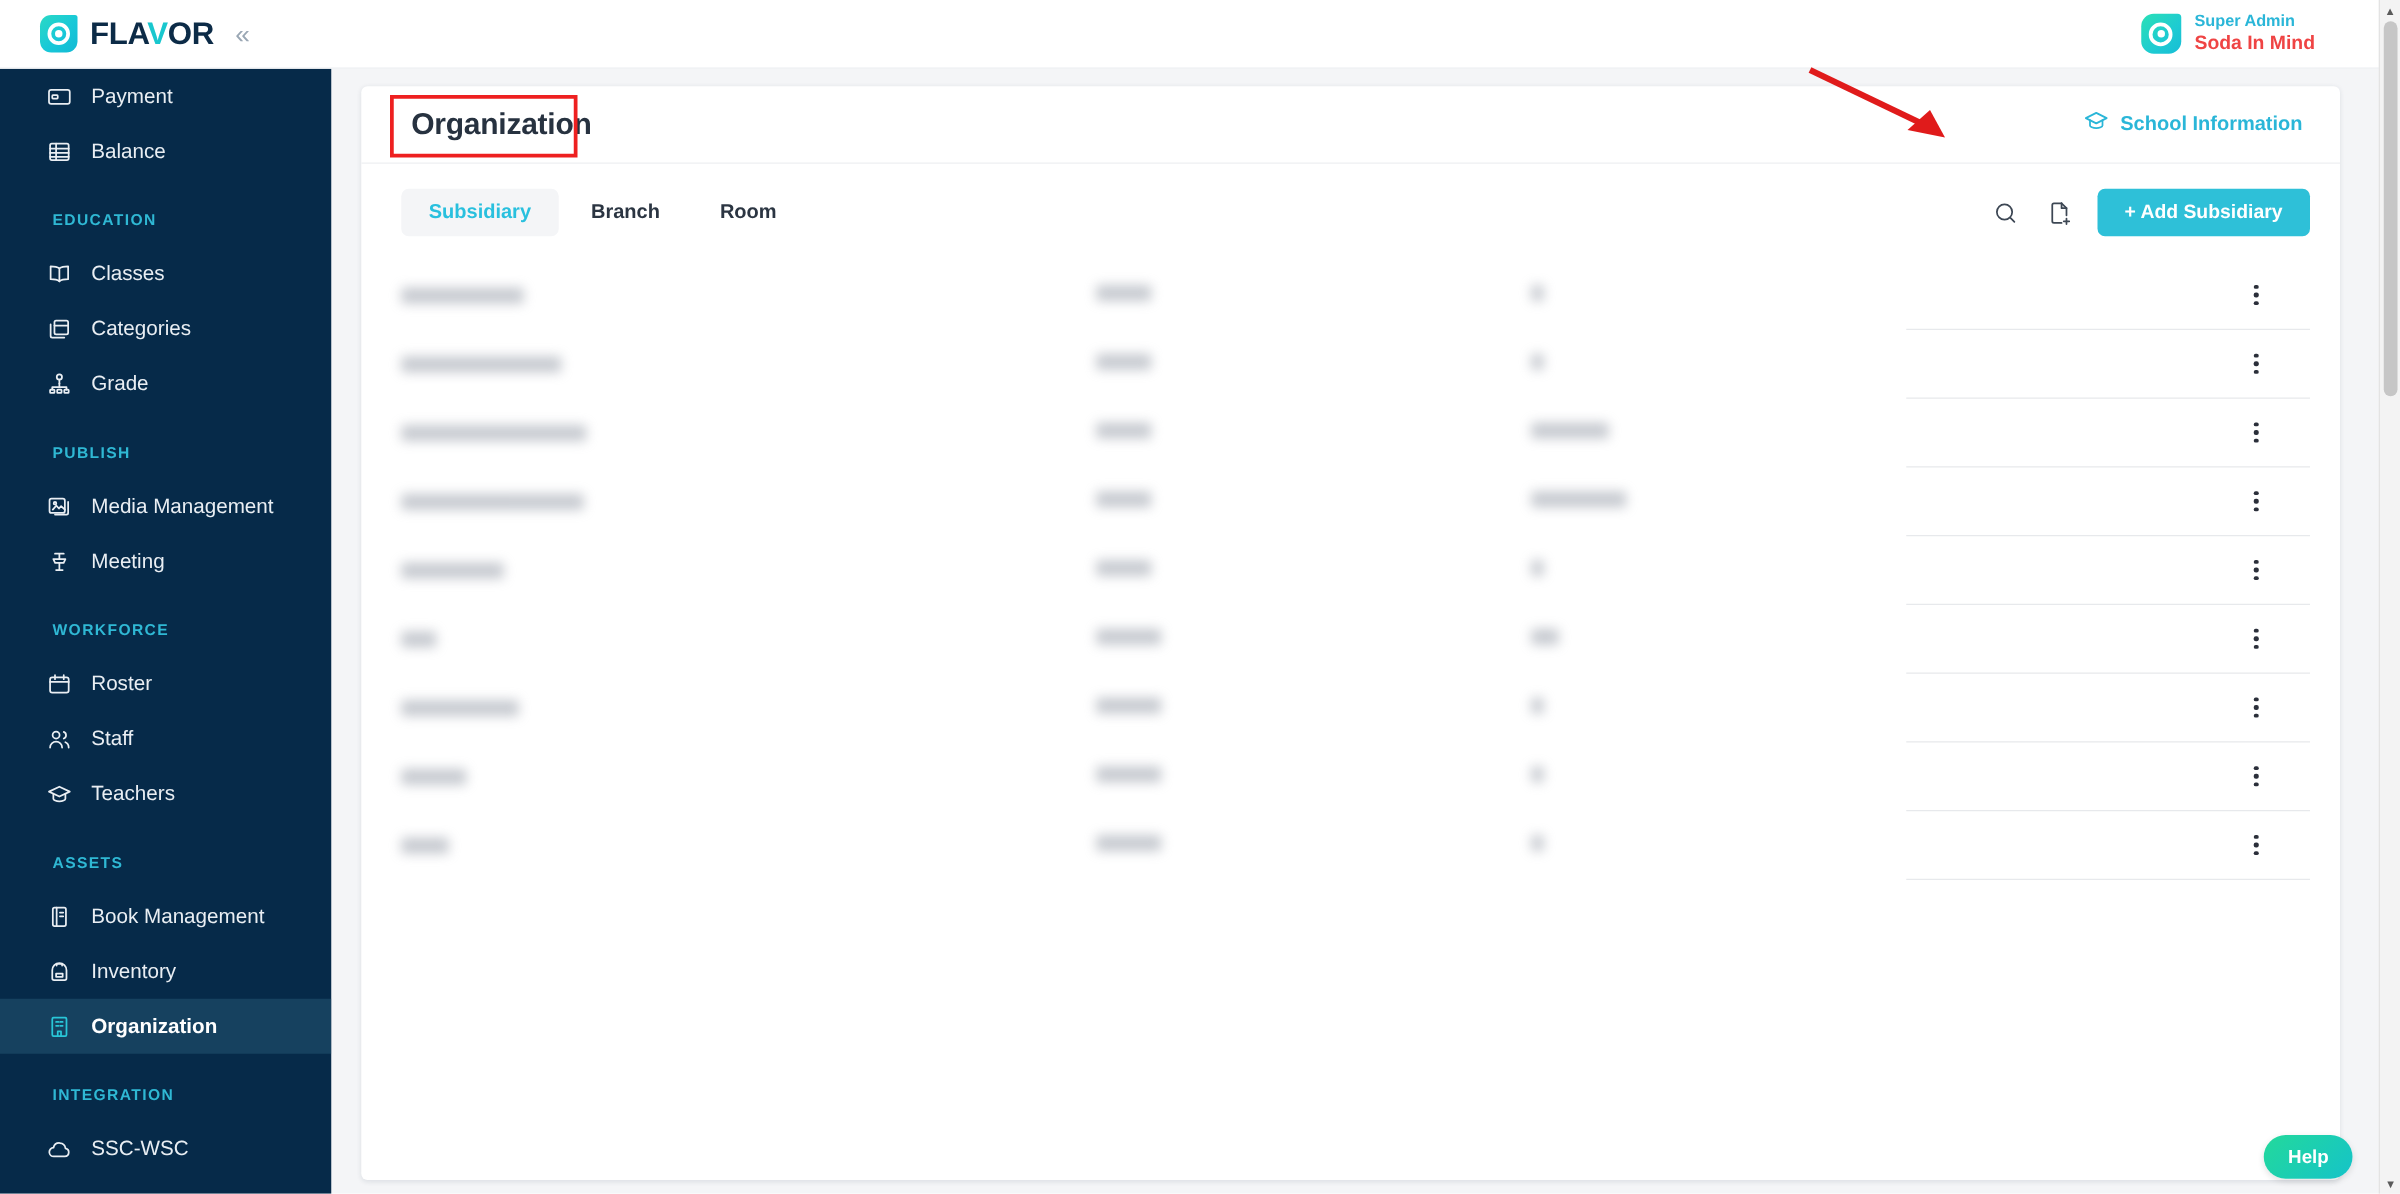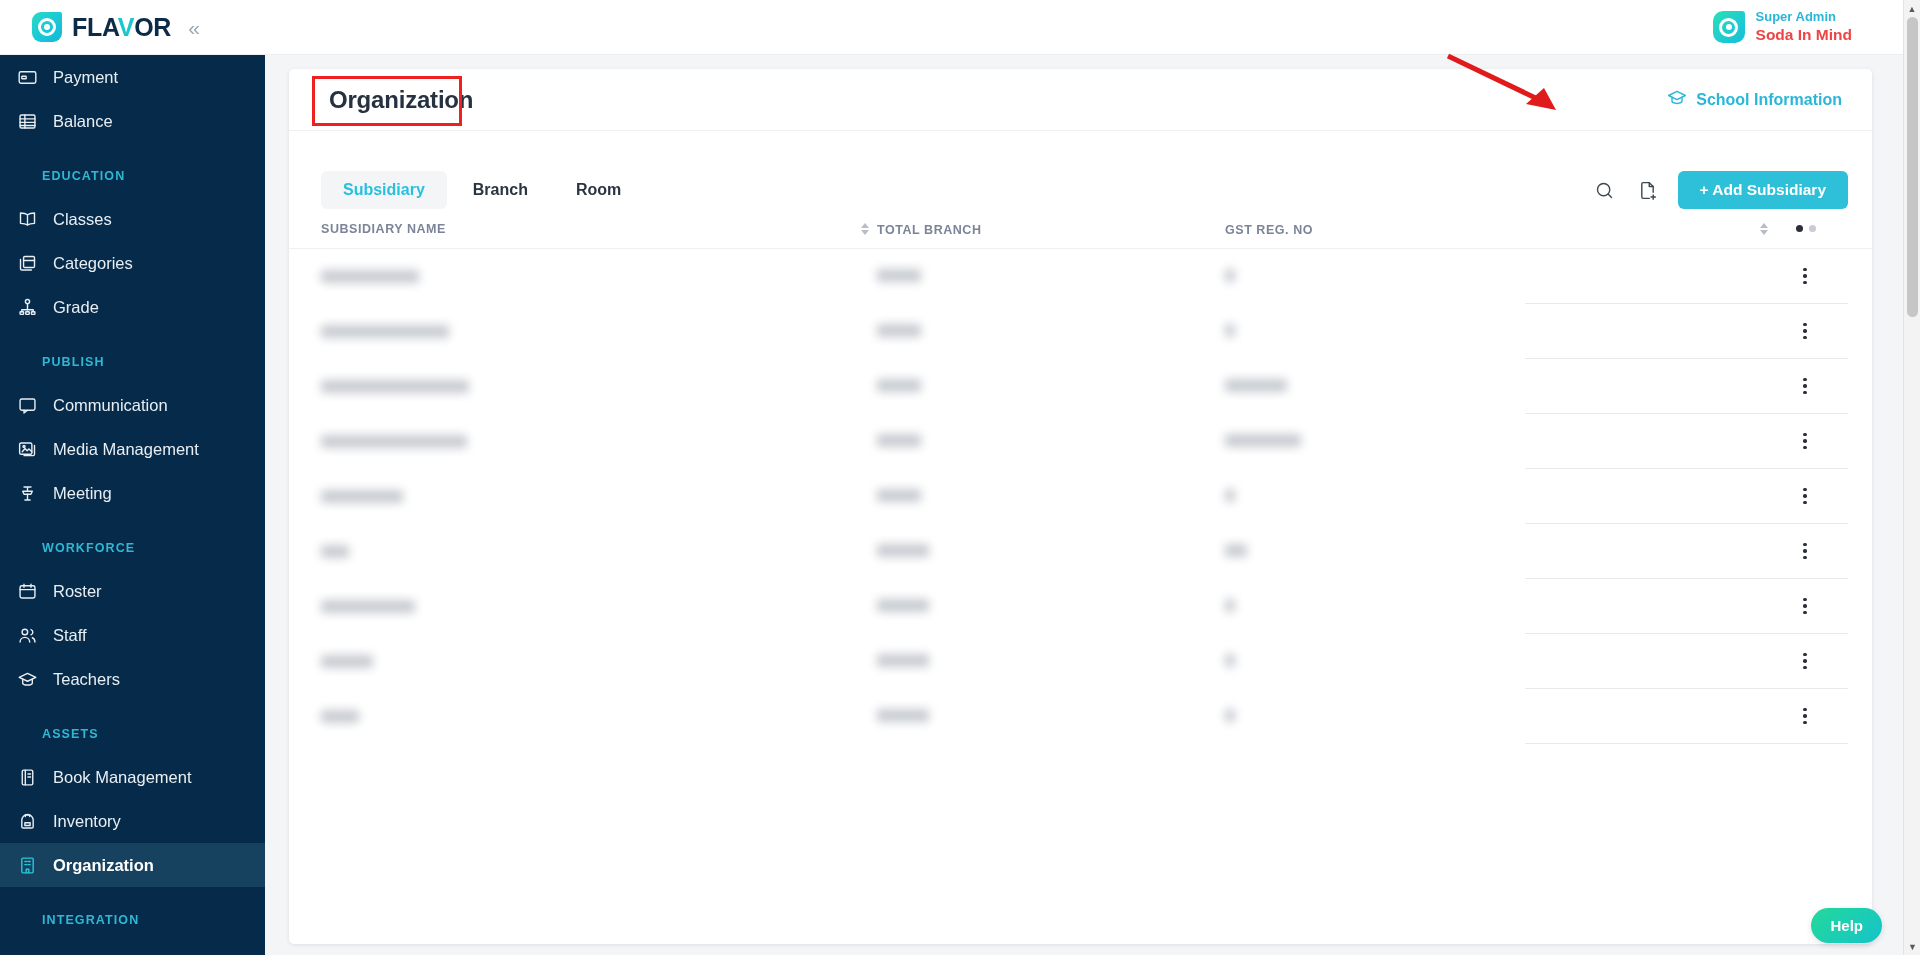--- a/index.html
+++ b/index.html
@@ -29,21 +29,21 @@
     font-size: 12.5px;
     font-weight: bold;
     letter-spacing: 1.1px;
     padding: 0 0 0 26px;
     margin: 26px 0 14px 16px;
     text-transform: uppercase;
   }
   .nav-item {
     display: flex; align-items: center;
     height: 44px;
-    padding-left: 16px;
+    padding-left: 36px;
     color: #e9eef3;
     font-size: 16.5px;
     cursor: pointer;
     gap: 15px;
   }
   .nav-item + .nav-item { margin-top: 0; }
   .nav-item.active {
     background: #16415f;
     color: #ffffff;
     font-weight: bold;
@@ -136,21 +136,21 @@
     border: 3px solid #ee2020;
     pointer-events: none;
   }
   .school-link {
     margin-left: auto; display: flex; align-items: center; gap: 9px;
     color: #2ab6d8; font-size: 16px; font-weight: bold; cursor: pointer;
   }
   .school-link svg { width: 20px; height: 20px; stroke: #2ab6d8; fill: none; stroke-width: 1.7; stroke-linecap: round; stroke-linejoin: round; }
 
   .toolbar {
-    height: 78px; display: flex; align-items: flex-end;
+    height: 78px; display: flex; align-items: center;
     padding: 0 24px 0 32px;
   }
   .tabs { display: flex; align-items: center; gap: 4px; }
   .tab {
     padding: 10px 22px; border-radius: 6px;
     font-size: 16px; font-weight: bold; color: #2b3542; cursor: pointer;
   }
   .tab.active { background: #f4f5f7; color: #29c0de; }
 
   .toolbar-right { margin-left: auto; display: flex; align-items: center; gap: 17px; }
@@ -285,29 +285,20 @@
               <path d="M12 7.6v3.6M5.5 16.8v-2.2h13v2.2"></path>
               <path d="M12 11.2v3.4"></path>
               <rect x="3.5" y="16.8" width="4" height="3" rx="0.6"></rect>
               <rect x="10" y="16.8" width="4" height="3" rx="0.6"></rect>
               <rect x="16.5" y="16.8" width="4" height="3" rx="0.6"></rect>
             </svg>
           </span>
           <span class="nav-label">Grade</span>
         </div>
         <div class="nav-group-label">PUBLISH</div>
-        <div class="nav-item">
-          <span class="nav-icon">
-            <svg viewBox="0 0 24 24">
-              <rect x="3.5" y="4.5" width="17" height="13" rx="2"></rect>
-              <path d="M8 17.5v3l4-3"></path>
-            </svg>
-          </span>
-          <span class="nav-label">Communication</span>
-        </div>
         <div class="nav-item">
           <span class="nav-icon">
             <svg viewBox="0 0 24 24">
               <rect x="3" y="4.5" width="14" height="13" rx="1.8"></rect>
               <path d="M6 14.5l3.2-3.6 2.4 2.6 2-2.2 3.4 3.2"></path>
               <circle cx="8" cy="8.6" r="1.2"></circle>
               <path d="M20 7.5v10A1.5 1.5 0 0 1 18.5 19H8"></path>
             </svg>
           </span>
           <span class="nav-label">Media Management</span>
@@ -431,45 +422,20 @@
                   <path d="M14 3l4.5 4.5V14"></path>
                   <path d="M14 3v4.5h4.5"></path>
                   <path d="M18.5 17v5M16 19.5h5"></path>
                 </svg>
             </div>
             <button class="add-btn">+ Add Subsidiary</button>
           </div>
         </div>
 
         <div class="table">
-          <div class="thead">
-            <div class="col-name">
-              <span class="th">Subsidiary Name</span>
-              <span class="sort-ctl">
-                  <i class="up"></i>
-                  <i class="down"></i>
-                </span>
-            </div>
-            <div class="col-branch">
-              <span class="th">Total Branch</span>
-            </div>
-            <div class="col-gst">
-              <span class="th">GST Reg. No</span>
-            </div>
-            <div class="col-act">
-              <span class="sort-ctl" style="margin-left:0;padding-right:0">
-                  <i class="up"></i>
-                  <i class="down"></i>
-                </span>
-              <span class="dots-indicator">
-                  <i class="on"></i>
-                  <i></i>
-                </span>
-            </div>
-          </div>
           <div id="tbody">
               <div class="row">
                 <div class="col-name">
                   <span class="cell-bar" style="width:98px"></span>
                 </div>
                 <div class="col-branch"><span class="cell-bar" style="width:44px"></span></div>
                 <div class="col-gst"><span class="cell-bar" style="width:10px"></span></div>
                 <div class="row-actions">
                   <span class="kebab">
                     <i></i>

